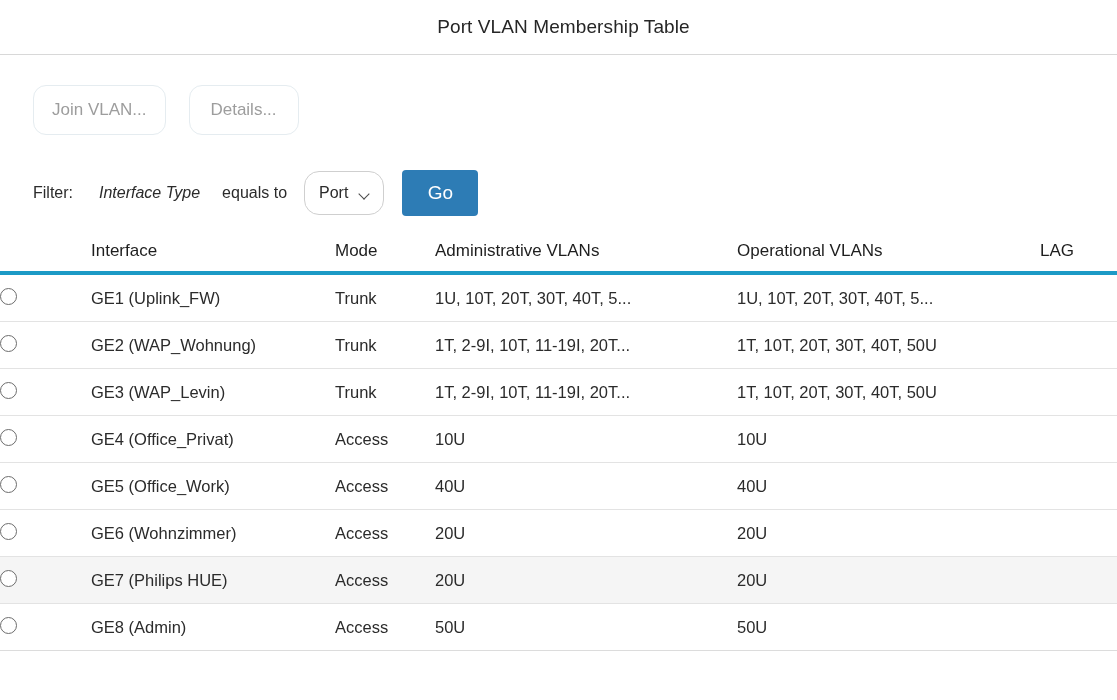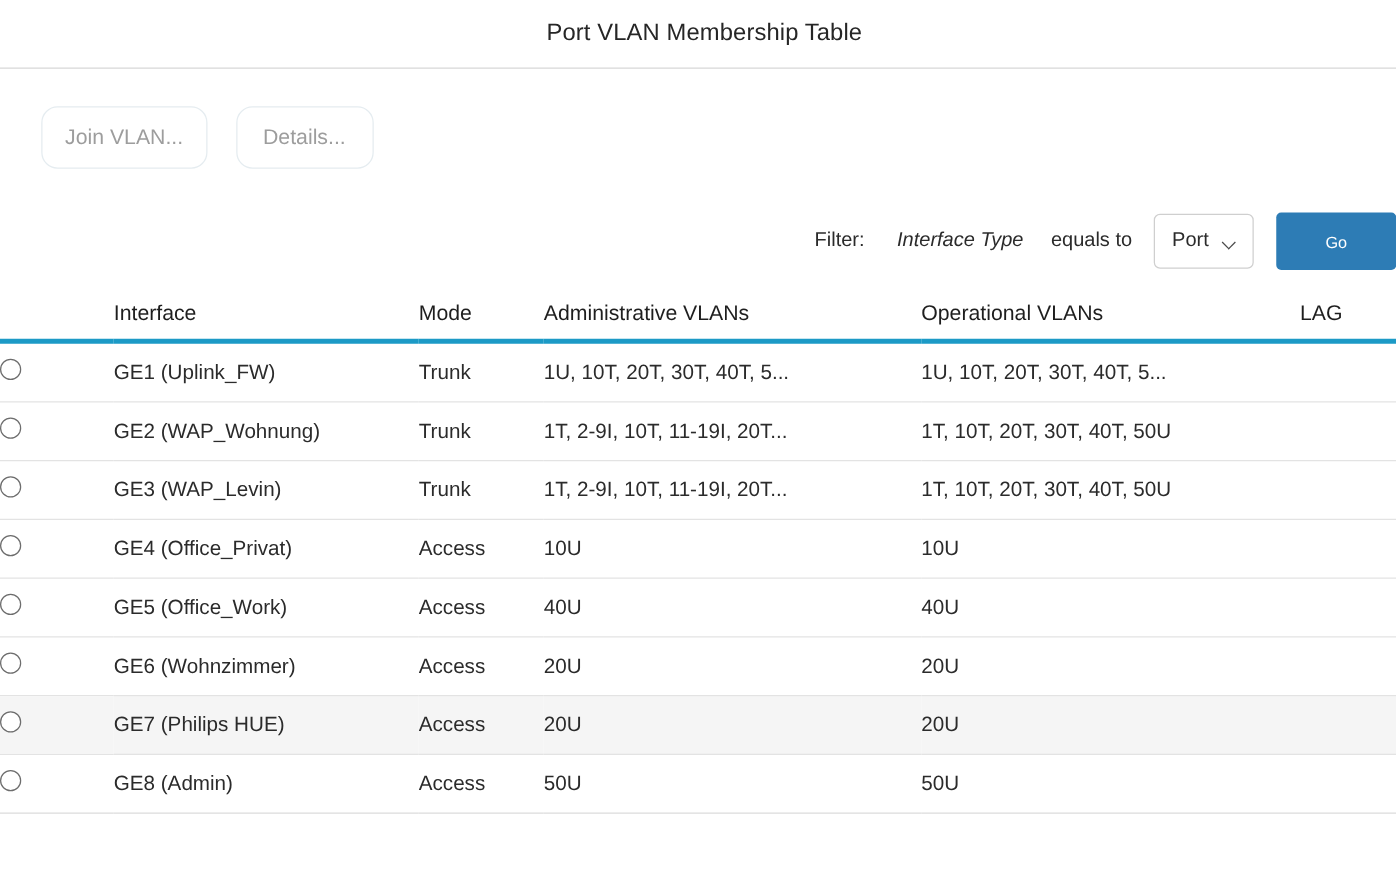--- a/index.html
+++ b/index.html
@@ -57,21 +57,20 @@
     white-space: nowrap;
   }
 
   
   .filter-bar {
     margin-top: 33px;
     padding-left: 33px;
     display: flex;
     align-items: center;
     height: 50px;
-    justify-content: flex-end;
   }
   .filter-label {
     font-size: 16px;
     color: #2b2b2b;
   }
   .filter-field-name {
     font-size: 16px;
     font-style: italic;
     color: #2b2b2b;
     margin-left: 26px;
@@ -79,21 +78,21 @@
   .filter-operator {
     font-size: 16px;
     color: #2b2b2b;
     margin-left: 22px;
   }
   .filter-select {
     margin-left: 17px;
     height: 44px;
     box-sizing: border-box;
     border: 1px solid #cfcfcf;
-    border-radius: 5px;
+    border-radius: 15px;
     background: #ffffff;
     padding: 0 12px 0 14px;
     display: flex;
     align-items: center;
     gap: 12px;
     cursor: pointer;
   }
   .filter-select .sel-value {
     font-size: 16px;
     color: #2b2b2b;
@@ -107,27 +106,27 @@
     content: "";
     position: absolute;
     left: 0; top: 0;
     width: 7px; height: 7px;
     border-right: 1.6px solid #4a4a4a;
     border-bottom: 1.6px solid #4a4a4a;
     transform: rotate(45deg);
   }
   .btn-go {
     margin-left: 18px;
-    width: 96px;
+    width: 76px;
     height: 46px;
     border: none;
     border-radius: 4px;
     background: #2d7cb5;
     color: #ffffff;
-    font-size: 13px;
+    font-size: 19px;
     font-family: "Liberation Sans", sans-serif;
     cursor: pointer;
   }
 
   
   .table-wrap {
     margin-top: 9px;
     padding: 0 0 0 0;
   }
   table.vlan-table {

